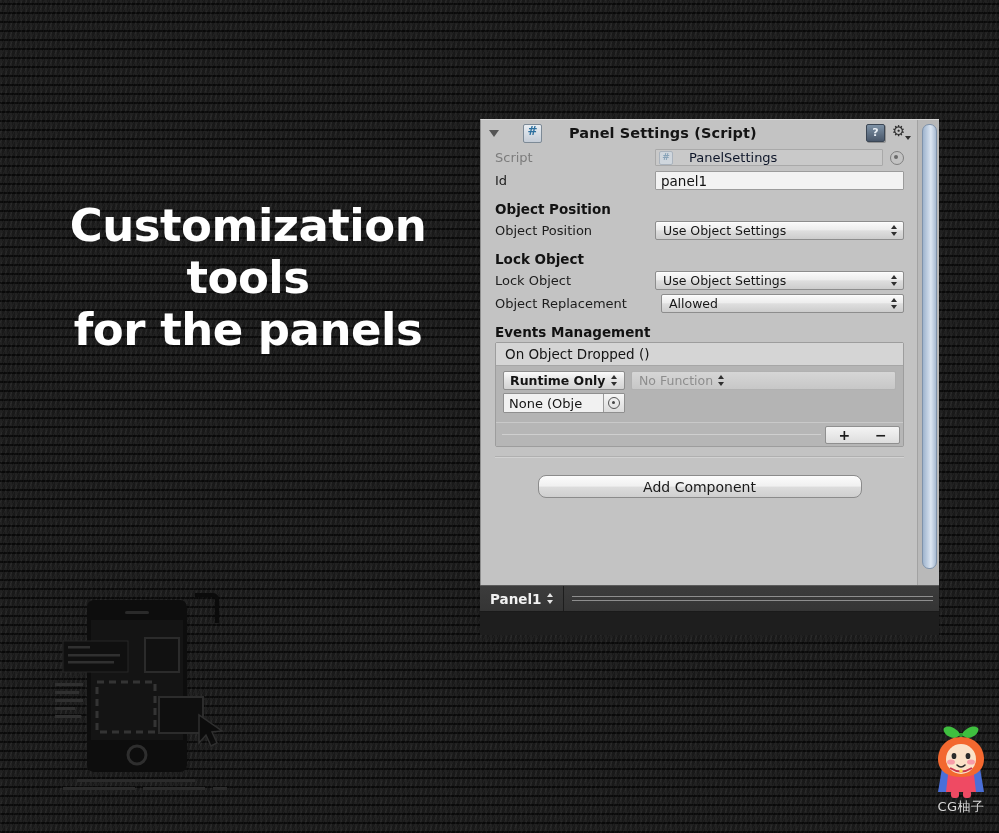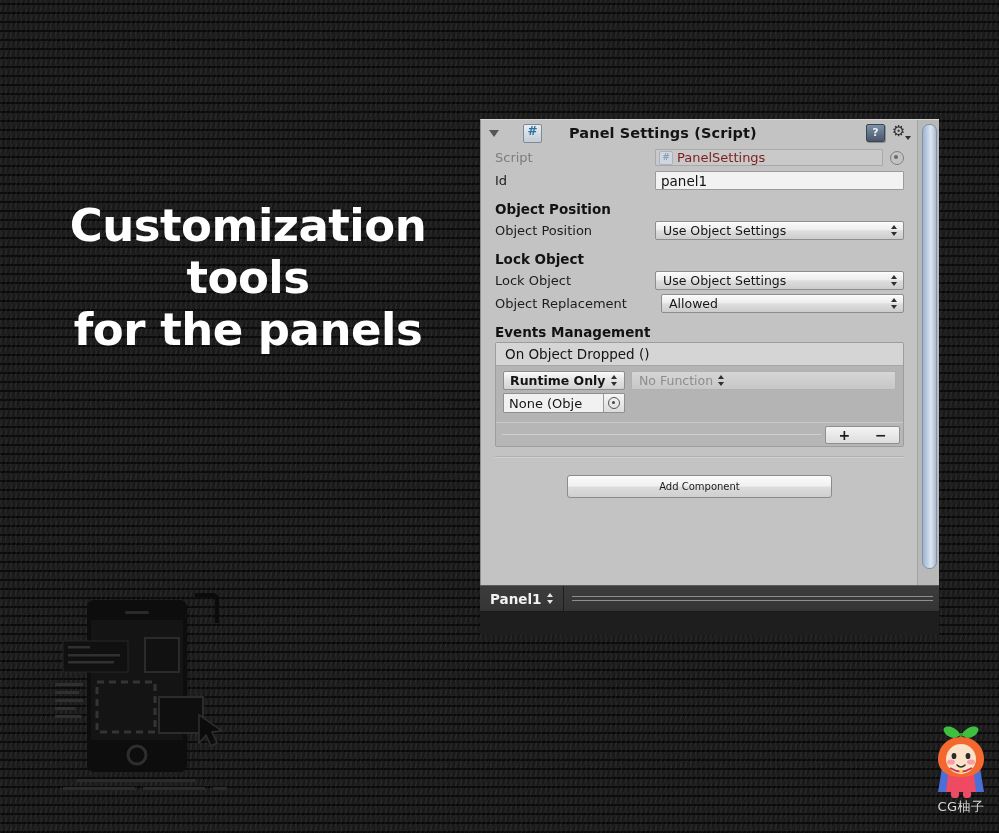--- a/index.html
+++ b/index.html
@@ -96,21 +96,21 @@
   
   .row{display:flex;align-items:center;height:23px;}
   .row .lbl{font-size:13px;color:#1c1c1c;flex:0 0 auto;}
   .row.disabled .lbl{color:#7c7c7c;}
   .lbl-w{width:160px;}
 
   
   .objfield{
     flex:1 1 auto;height:17px;display:flex;align-items:center;
     background:#c9c9c9;border:1px solid #a9a9a9;border-radius:1px;
-    color:#7f1d1d;font-size:13px;padding-left:3px;box-sizing:border-box;
+    color:#0f172a;font-size:13px;padding-left:3px;box-sizing:border-box;gap:12px;
   }
   .objfield .mini-cs{
     width:12px;height:12px;border-radius:2px;margin-right:4px;flex:0 0 auto;
     background:#cfd6dd;border:1px solid #aab3bd;position:relative;
   }
   .objfield .mini-cs:after{content:"#";position:absolute;inset:0;text-align:center;font-size:9px;line-height:11px;color:#88a3b8;font-weight:bold;}
   .radio-dot{
     width:12px;height:12px;border-radius:50%;border:1px solid #7f7f7f;margin-left:7px;flex:0 0 auto;
     position:relative;background:#c3c3c3;
   }
@@ -180,25 +180,25 @@
   .plusminus{
     width:75px;height:18px;box-sizing:border-box;display:flex;align-items:center;justify-content:space-around;
     background:linear-gradient(180deg,#f4f4f4,#dddddd);border:1px solid #8f8f8f;border-radius:2px;
     font-size:14px;color:#1d1d1d;line-height:1;
   }
   .plusminus span{font-weight:bold;}
 
   
   .addcomp-wrap{margin-top:17px;display:flex;justify-content:center;}
   .addcomp{
-    width:265px;height:23px;box-sizing:border-box;
+    width:324px;height:23px;box-sizing:border-box;
     background:linear-gradient(180deg,#fcfcfc 0%,#f0f0f0 48%,#dcdcdc 53%,#cfcfcf 100%);
-    border:1px solid #8b8b8b;border-radius:3px;
+    border:1px solid #8b8b8b;border-radius:8px;
     display:flex;align-items:center;justify-content:center;
-    font-size:10px;color:#1a1a1a;
+    font-size:14px;color:#1a1a1a;
   }
   .sep{height:1px;background:#b0b0b0;border-bottom:1px solid #d2d2d2;margin-top:9px;}
 
   
   #vscroll{
     position:absolute;right:0;top:0;width:21px;bottom:0;
     background:#b9b9b9;border-left:1px solid #a2a2a2;
   }
   #vscroll .thumb{
     position:absolute;left:4px;top:4px;width:13px;height:443px;border-radius:7px;

